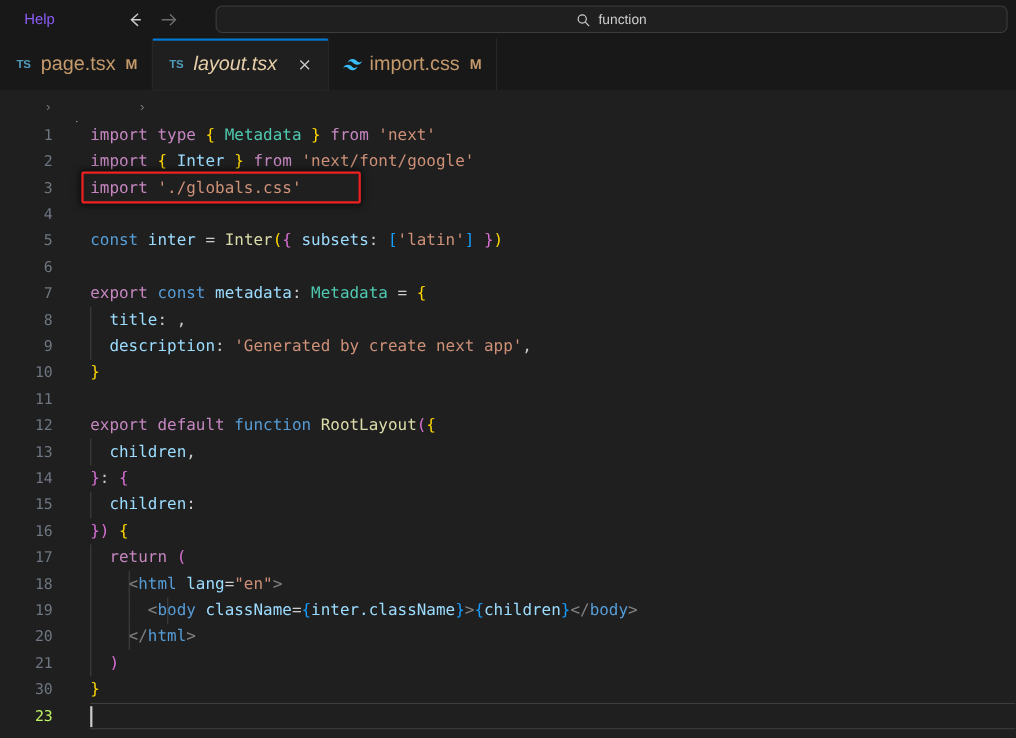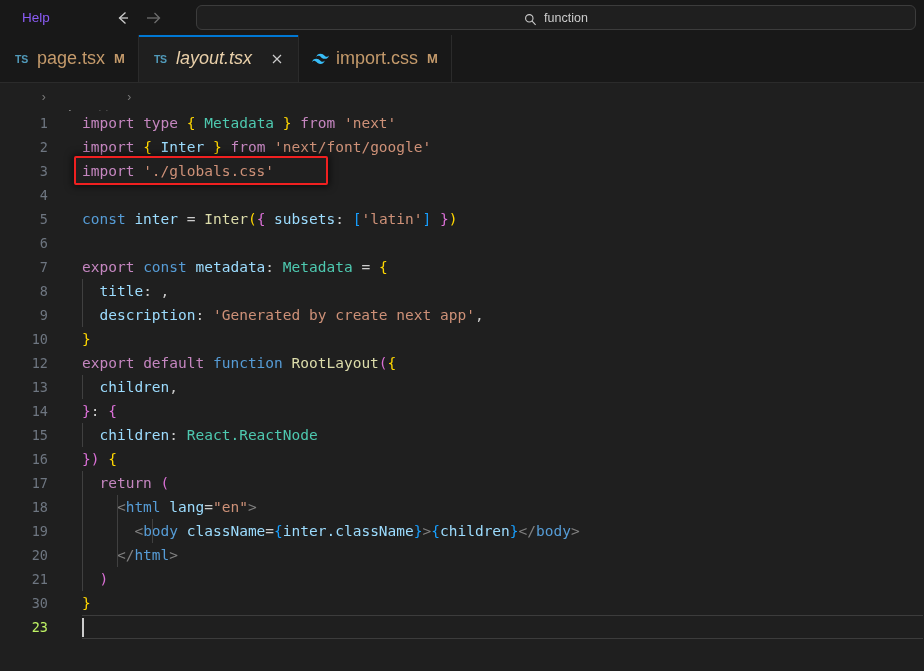--- a/index.html
+++ b/index.html
@@ -306,28 +306,29 @@
   <div class="code-line"><span class="ln">6</span><span class="code"></span></div>
 
   <div class="code-line"><span class="ln">7</span><span class="code"><span class="t-kw">export</span><span class="t-plain"> </span><span class="t-decl">const</span><span class="t-plain"> </span><span class="t-var">metadata</span><span class="t-plain">: </span><span class="t-type">Metadata</span><span class="t-plain"> = </span><span class="t-br-y">{</span></span></div>
 
   <div class="code-line"><span class="ln">8</span><span class="code"><span class="iguide" style="left:0px"></span><span class="t-plain">  </span><span class="t-var">title</span><span class="t-plain">: </span><span class="t-plain">,</span></span></div>
 
   <div class="code-line"><span class="ln">9</span><span class="code"><span class="iguide" style="left:0px"></span><span class="t-plain">  </span><span class="t-var">description</span><span class="t-plain">: </span><span class="t-str">'Generated by create next app'</span><span class="t-plain">,</span></span></div>
 
   <div class="code-line"><span class="ln">10</span><span class="code"><span class="t-br-y">}</span></span></div>
 
+  <div class="code-line"><span class="ln">11</span><span class="code"></span></div>
 
   <div class="code-line"><span class="ln">12</span><span class="code"><span class="t-kw">export</span><span class="t-plain"> </span><span class="t-kw">default</span><span class="t-plain"> </span><span class="t-decl">function</span><span class="t-plain"> </span><span class="t-fn">RootLayout</span><span class="t-br-m">(</span><span class="t-br-y">{</span></span></div>
 
   <div class="code-line"><span class="ln">13</span><span class="code"><span class="iguide" style="left:0px"></span><span class="t-plain">  </span><span class="t-var">children</span><span class="t-plain">,</span></span></div>
 
   <div class="code-line"><span class="ln">14</span><span class="code"><span class="t-br-m">}</span><span class="t-plain">: </span><span class="t-br-m">{</span></span></div>
 
-  <div class="code-line"><span class="ln">15</span><span class="code"><span class="iguide" style="left:0px"></span><span class="t-plain">  </span><span class="t-var">children</span><span class="t-plain">: </span><span class="t-type">React.ReactNode</span></span></div>
+  <div class="code-line"><span class="ln">15</span><span class="code"><span class="iguide" style="left:0px"></span><span class="t-plain">  </span><span class="t-var">children</span><span class="t-plain">: </span></span></div>
 
   <div class="code-line"><span class="ln">16</span><span class="code"><span class="t-br-m">}</span><span class="t-br-m">)</span><span class="t-plain"> </span><span class="t-br-y">{</span></span></div>
 
   <div class="code-line"><span class="ln">17</span><span class="code"><span class="iguide" style="left:0px"></span><span class="t-plain">  </span><span class="t-kw">return</span><span class="t-plain"> </span><span class="t-br-m">(</span></span></div>
 
   <div class="code-line"><span class="ln">18</span><span class="code"><span class="iguide" style="left:0px"></span><span class="iguide" style="left:35px"></span><span class="t-plain">    </span><span class="t-punct">&lt;</span><span class="t-tag">html</span><span class="t-plain"> </span><span class="t-var">lang</span><span class="t-plain">=</span><span class="t-str">"en"</span><span class="t-punct">&gt;</span></span></div>
 
   <div class="code-line"><span class="ln">19</span><span class="code"><span class="iguide" style="left:0px"></span><span class="iguide" style="left:35px"></span><span class="iguide" style="left:70px"></span><span class="t-plain">      </span><span class="t-punct">&lt;</span><span class="t-tag">body</span><span class="t-plain"> </span><span class="t-var">className</span><span class="t-plain">=</span><span class="t-br-b">{</span><span class="t-var">inter.className</span><span class="t-br-b">}</span><span class="t-punct">&gt;</span><span class="t-br-b">{</span><span class="t-var">children</span><span class="t-br-b">}</span><span class="t-punct">&lt;/</span><span class="t-tag">body</span><span class="t-punct">&gt;</span></span></div>
 
   <div class="code-line"><span class="ln">20</span><span class="code"><span class="iguide" style="left:0px"></span><span class="iguide" style="left:35px"></span><span class="t-plain">    </span><span class="t-punct">&lt;/</span><span class="t-tag">html</span><span class="t-punct">&gt;</span></span></div>

